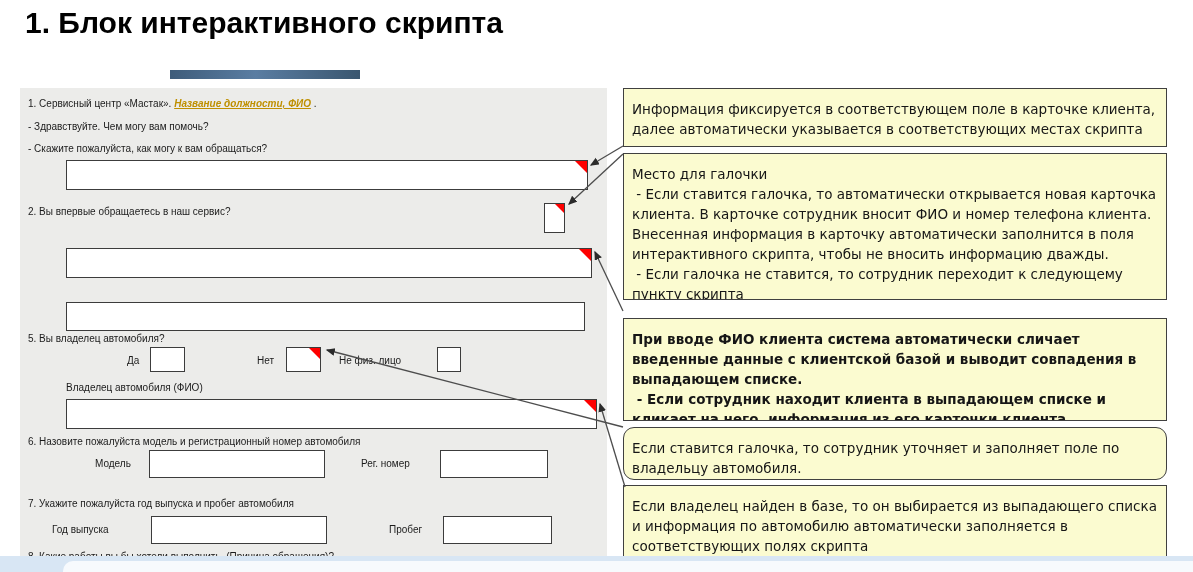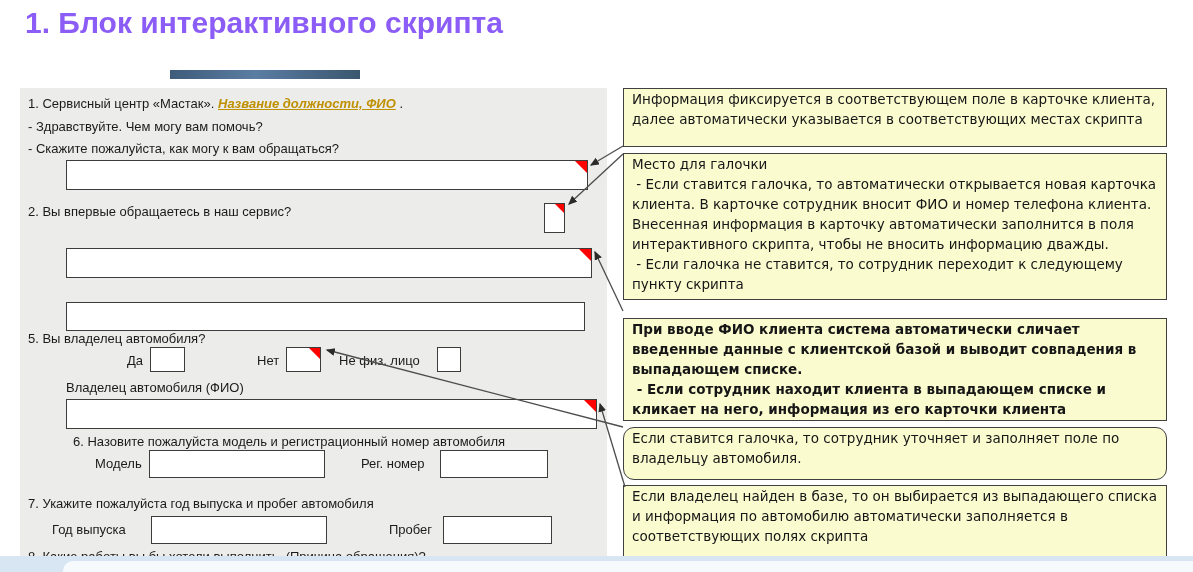--- a/index.html
+++ b/index.html
@@ -1,36 +1,36 @@
 <!DOCTYPE html>
 <html><head>
 <meta charset="utf-8">
 <style>
   html,body{margin:0;padding:0;}
   body{width:1193px;height:572px;position:relative;background:#ffffff;overflow:hidden;
        font-family:"Liberation Sans",sans-serif;}
   .abs{position:absolute;}
 
-  .page-title{left:25px;top:6px;font-size:30px;font-weight:bold;color:#8b5cf6;white-space:nowrap;}
+  .page-title{left:25px;top:6px;font-size:30px;font-weight:bold;color:#000000;white-space:nowrap;}
   .accent-bar{left:170px;top:70px;width:190px;height:9px;
               background:linear-gradient(90deg,#3e5c7a 0%,#5a7da2 45%,#3a566f 100%);}
 
   .script-panel{left:20px;top:88px;width:587px;height:470px;background:#ececea;overflow:hidden;}
 
-  .flabel{position:absolute;font-size:13px;color:#1b1b1b;white-space:nowrap;line-height:19px;text-align:right;}
+  .flabel{position:absolute;font-size:10px;color:#1b1b1b;white-space:nowrap;line-height:19px;text-align:right;}
   .gold-link{color:#bf9000;font-weight:bold;font-style:italic;text-decoration:underline;}
 
   .tbox{position:absolute;background:#ffffff;border:1.5px solid #3c3c3c;box-sizing:border-box;}
   .marker{position:absolute;top:0;right:0;width:12px;height:12px;background:#fe0000;
           clip-path:polygon(0 0,100% 0,100% 100%);}
   .marker.sm{width:9px;height:9px;}
   .marker.md{width:11px;height:11px;}
 
   .note{position:absolute;left:623px;width:544px;background:#fbfbd0;border:1.5px solid #404040;
-        box-sizing:border-box;padding:0 8px;font-family:"DejaVu Sans",sans-serif;
+        box-sizing:border-box;padding:10px 8px;font-family:"DejaVu Sans",sans-serif;
         font-size:13.5px;line-height:20px;color:#161616;white-space:pre-wrap;overflow:hidden;}
 
   .connector-svg{left:0;top:0;pointer-events:none;}
 
   .window-edge{left:0;top:556px;width:1193px;height:16px;background:#d8e6f4;}
   .window-edge-inner{position:absolute;left:63px;top:5px;width:1130px;height:11px;
                      background:#f7fafd;border-radius:10px 0 0 0;}
 </style>
 </head>
 <body>
@@ -70,21 +70,21 @@
     <span class="marker md"></span>
   </div>
   <div class="flabel" style="left:319px;top:263px;">Не физ. лицо</div>
   <div class="tbox" style="left:417px;top:259px;width:24px;height:25px;"></div>
 
   <div class="flabel" style="left:46px;top:290px;">Владелец автомобиля (ФИО)</div>
   <div class="tbox" style="left:46px;top:311px;width:531px;height:30px;">
     <span class="marker"></span>
   </div>
 
-  <div class="flabel" style="left:8px;top:344px;margin-left:45px;">6. Назовите пожалуйста модель и регистрационный номер автомобиля</div>
+  <div class="flabel" style="left:8px;top:344px;">6. Назовите пожалуйста модель и регистрационный номер автомобиля</div>
   <div class="flabel" style="left:75px;top:366px;">Модель</div>
   <div class="tbox" style="left:129px;top:362px;width:176px;height:28px;"></div>
   <div class="flabel" style="left:341px;top:366px;">Рег. номер</div>
   <div class="tbox" style="left:420px;top:362px;width:108px;height:28px;"></div>
 
   <div class="flabel" style="left:8px;top:406px;">7. Укажите пожалуйста год выпуска и пробег автомобиля</div>
   <div class="flabel" style="left:32px;top:432px;">Год выпуска</div>
   <div class="tbox" style="left:131px;top:428px;width:176px;height:28px;"></div>
   <div class="flabel" style="left:369px;top:432px;">Пробег</div>
   <div class="tbox" style="left:423px;top:428px;width:109px;height:28px;"></div>

